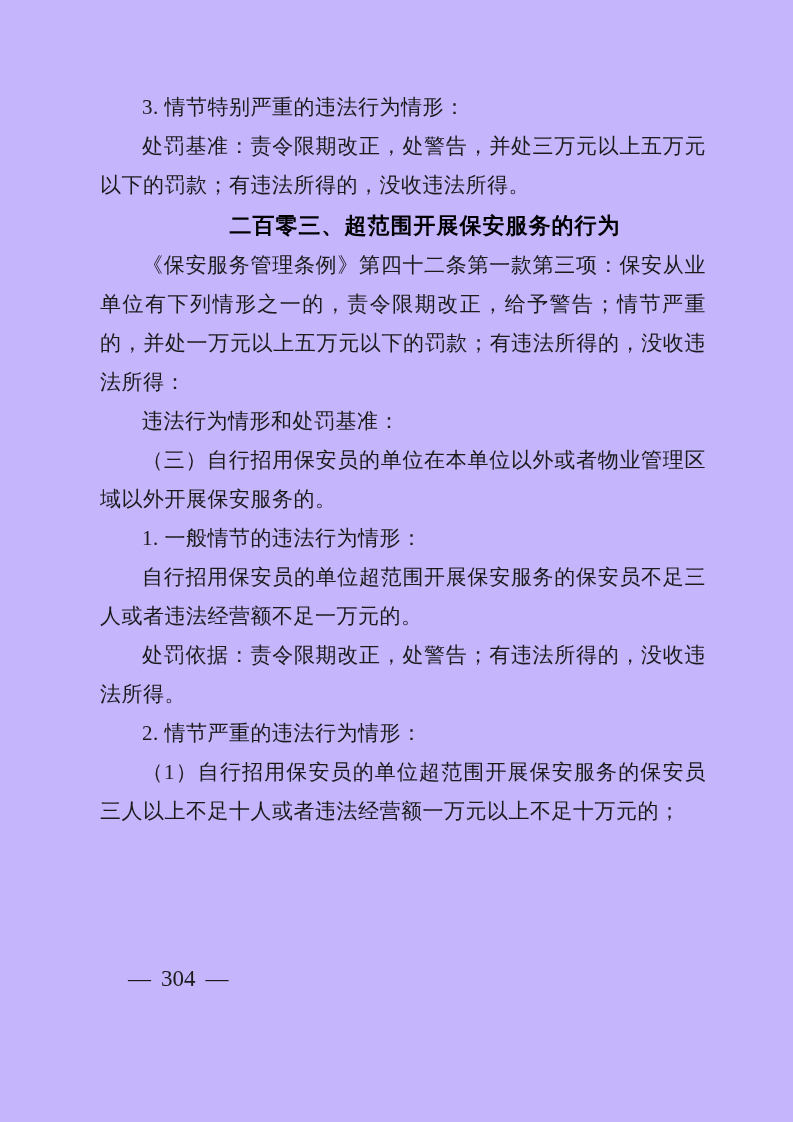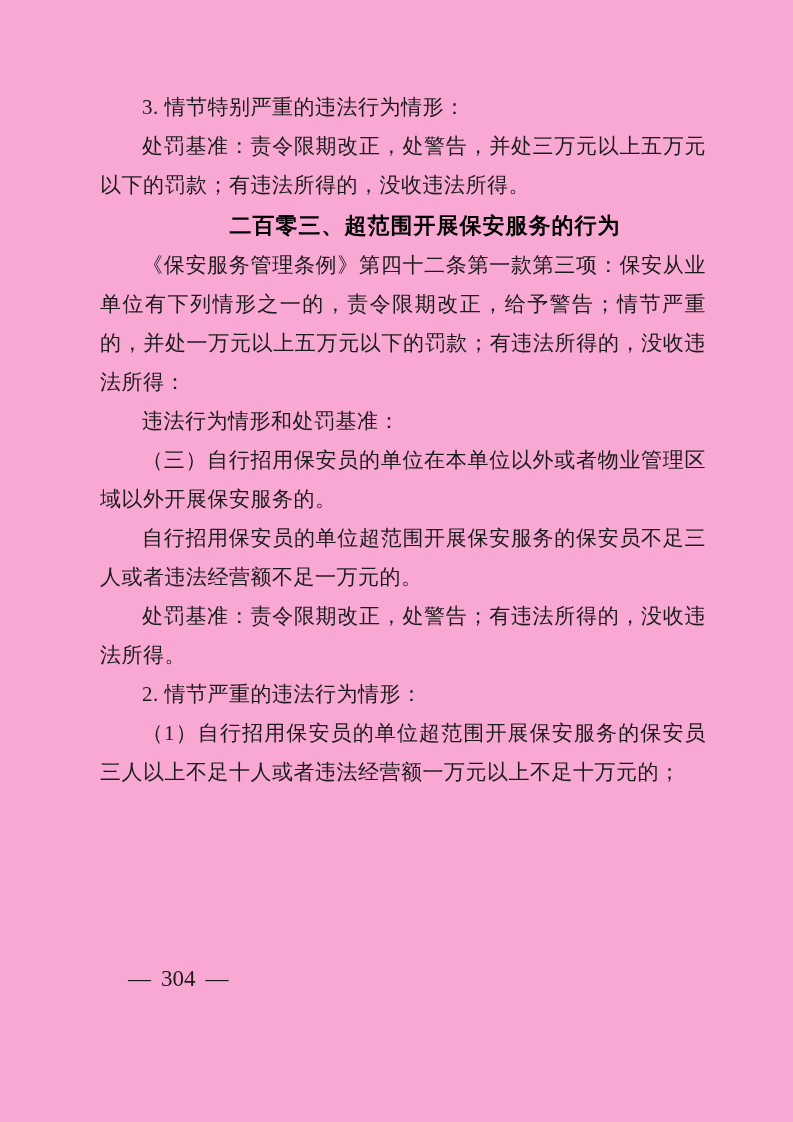--- a/index.html
+++ b/index.html
@@ -5,21 +5,21 @@
   html, body {
     margin: 0;
     padding: 0;
     background: #e8e8e8;
   }
   .page {
     position: relative;
     width: 793px;
     height: 1122px;
     margin: 0 auto;
-    background: #f9a8d4;
+    background: #c4b5fd;
     overflow: hidden;
     color: #1b1b1b;
     font-family: "Liberation Serif", "DejaVu Serif", serif;
     text-decoration: underline;
   }
   .content {
     position: absolute;
     left: 100px;
     top: 88px;
     width: 606px;
@@ -64,22 +64,23 @@
 
 <div class="page">
 
   <main class="content" id="content">
       <p class="body">3. 情节特别严重的违法行为情形：</p>
       <p class="body">处罚基准：责令限期改正，处警告，并处三万元以上五万元以下的罚款；有违法所得的，没收违法所得。</p>
       <h2 class="heading">二百零三、超范围开展保安服务的行为</h2>
       <p class="body">《保安服务管理条例》第四十二条第一款第三项：保安从业单位有下列情形之一的，责令限期改正，给予警告；情节严重的，并处一万元以上五万元以下的罚款；有违法所得的，没收违法所得：</p>
       <p class="body">违法行为情形和处罚基准：</p>
       <p class="body">（三）自行招用保安员的单位在本单位以外或者物业管理区域以外开展保安服务的。</p>
+      <p class="body">1. 一般情节的违法行为情形：</p>
       <p class="body">自行招用保安员的单位超范围开展保安服务的保安员不足三人或者违法经营额不足一万元的。</p>
-      <p class="body">处罚基准：责令限期改正，处警告；有违法所得的，没收违法所得。</p>
+      <p class="body">处罚依据：责令限期改正，处警告；有违法所得的，没收违法所得。</p>
       <p class="body">2. 情节严重的违法行为情形：</p>
       <p class="body">（1）自行招用保安员的单位超范围开展保安服务的保安员三人以上不足十人或者违法经营额一万元以上不足十万元的；</p>
     </main>
 
   <footer class="page-footer">
     <span class="dash">—</span>
     <span class="page-number">304</span>
     <span class="dash">—</span>
   </footer>
 

